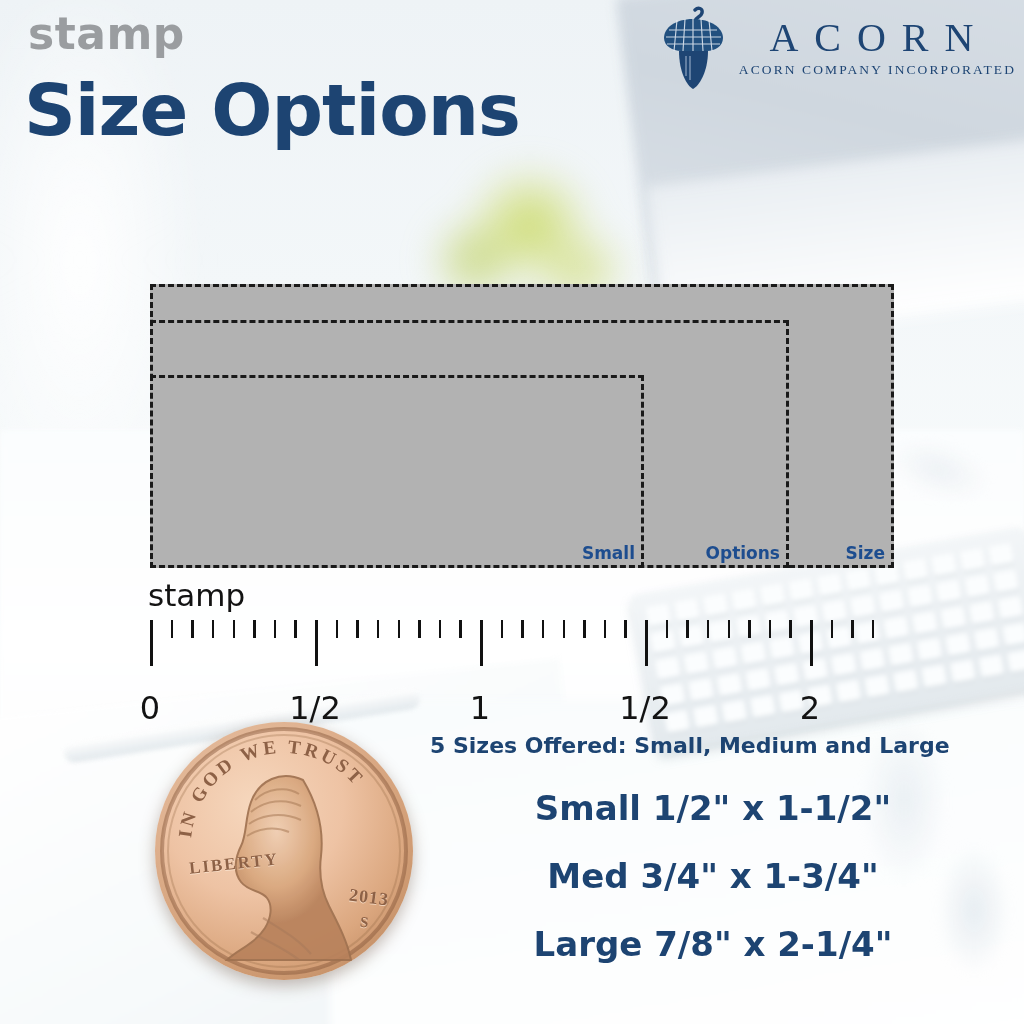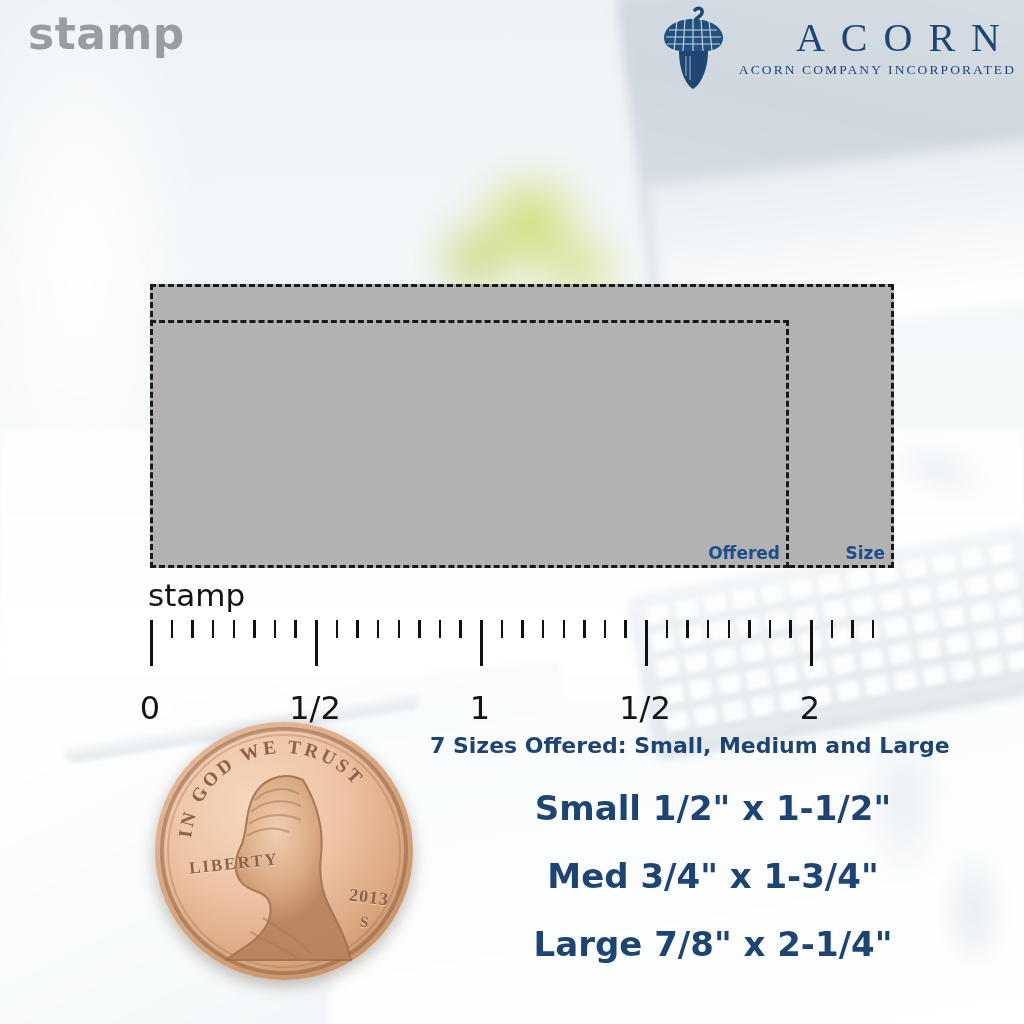--- a/index.html
+++ b/index.html
@@ -68,21 +68,21 @@
   
   .stamp-word{position:absolute;left:28px;top:12px;font-size:44px;color:#9a9da0;
     font-family:"DejaVu Sans", sans-serif;font-weight:700;letter-spacing:.5px;line-height:1;}
   .title{position:absolute;left:24px;top:74px;font-size:72px;font-weight:bold;
     color:#1d4472;letter-spacing:-1px;line-height:1;
     font-family:"DejaVu Sans", sans-serif;}
 
   
   .logo{position:absolute;right:8px;top:6px;display:flex;align-items:center;gap:10px;}
   .logo-mark{width:72px;height:86px;flex:0 0 auto;}
-  .logo-text{display:flex;flex-direction:column;align-items:flex-end;}
+  .logo-text{display:flex;flex-direction:column;align-items:center;}
   .logo-acorn{font-family:"Liberation Serif", serif;font-size:40px;color:#1e4574;
     letter-spacing:16px;line-height:1.05;padding-left:4px;}
   .logo-rule{height:1px;background:#2a5280;margin:1px 0 2px 0;}
   .logo-sub{font-family:"Liberation Serif", serif;font-size:13.5px;color:#1e4574;
     letter-spacing:2.1px;line-height:1.1;text-align:center;white-space:nowrap;}
   .logo-rule2{height:1px;background:#2a5280;margin-top:2px;}
 
   
   .boxes{position:absolute;left:0;top:0;width:1024px;height:1024px;pointer-events:none;}
   .sbox{position:absolute;background:#b2b2b2;border:3px dashed #1a1a1a;box-sizing:border-box;}
@@ -208,20 +208,21 @@
           <div class="kb-key" style="left: 246px; top: 122px; width: 23px; height: 20px;"></div>
           <div class="kb-key" style="left: 275px; top: 122px; width: 23px; height: 20px;"></div>
           <div class="kb-key" style="left: 304px; top: 122px; width: 23px; height: 20px;"></div>
           <div class="kb-key" style="left: 333px; top: 122px; width: 23px; height: 20px;"></div>
           <div class="kb-key" style="left: 362px; top: 122px; width: 23px; height: 20px;"></div>
         </div>
     </div>
   </div>
 
   <div class="stamp-word">stamp</div>
+  <div class="title">Size Options</div>
 
   <div class="logo">
     <svg class="logo-mark" viewBox="0 0 72 86">
       <path d="M38 4 C41 1 46 2 45 7 C44 11 39 11 38 15" fill="none" stroke="#1e4574" stroke-width="3.4" stroke-linecap="round"></path>
       <path d="M36 13 C18 13 7 22 7 32 C7 40 16 45 24 45 L50 45 C58 45 66 40 66 32 C66 22 54 13 36 13 Z" fill="#22507f"></path>
       <g stroke="#e8eef5" stroke-width="1.15" fill="none" opacity="0.85">
         <path d="M12 24 L60 24 M9 31 L64 31 M10 38 L63 38"></path>
         <path d="M20 14 L17 45 M28 13 L26 45 M36 13 L36 45 M44 13 L46 45 M52 14 L55 45"></path>
       </g>
       <path d="M22 45 C22 66 30 80 36 83 C42 80 51 66 51 45 Z" fill="#1e4574"></path>
@@ -235,21 +236,24 @@
       <div class="logo-sub">ACORN COMPANY INCORPORATED</div>
       <div class="logo-rule2"></div>
     </div>
   </div>
 
   <div class="boxes">
     <div class="sbox large">
       <span class="sbox-label">Size</span>
     </div>
     <div class="sbox medium">
-      <span class="sbox-label">Offered</span>
+      <span class="sbox-label">Options</span>
+    </div>
+    <div class="sbox small">
+      <span class="sbox-label">Small</span>
     </div>
   </div>
 
   <div class="rl-inch">stamp</div>
   <div class="ruler" id="ruler">
       <div class="tick major" style="left: 0px;"></div>
       <div class="tick minor" style="left: 20.625px;"></div>
       <div class="tick minor" style="left: 41.25px;"></div>
       <div class="tick minor" style="left: 61.875px;"></div>
       <div class="tick minor" style="left: 82.5px;"></div>
@@ -325,19 +329,19 @@
       <text font-family="Liberation Serif, serif" font-size="19" font-weight="bold" fill="#8d6146" letter-spacing="3.2">
         <textPath href="#arcpath" startOffset="4%">IN GOD WE TRUST</textPath>
       </text>
     </svg>
     <div class="penny-txt p-liberty">LIBERTY</div>
     <div class="penny-txt p-year">2013</div>
     <div class="penny-txt p-mint">S</div>
   </div>
 
   <div class="info">
-    <div class="info-head">7 Sizes Offered:  Small, Medium and Large</div>
+    <div class="info-head">5 Sizes Offered:  Small, Medium and Large</div>
     <div class="info-line">Small 1/2" x 1-1/2"</div>
     <div class="info-line">Med 3/4" x 1-3/4"</div>
     <div class="info-line">Large 7/8" x 2-1/4"</div>
   </div>
 
 </div>
 
 </body></html>

